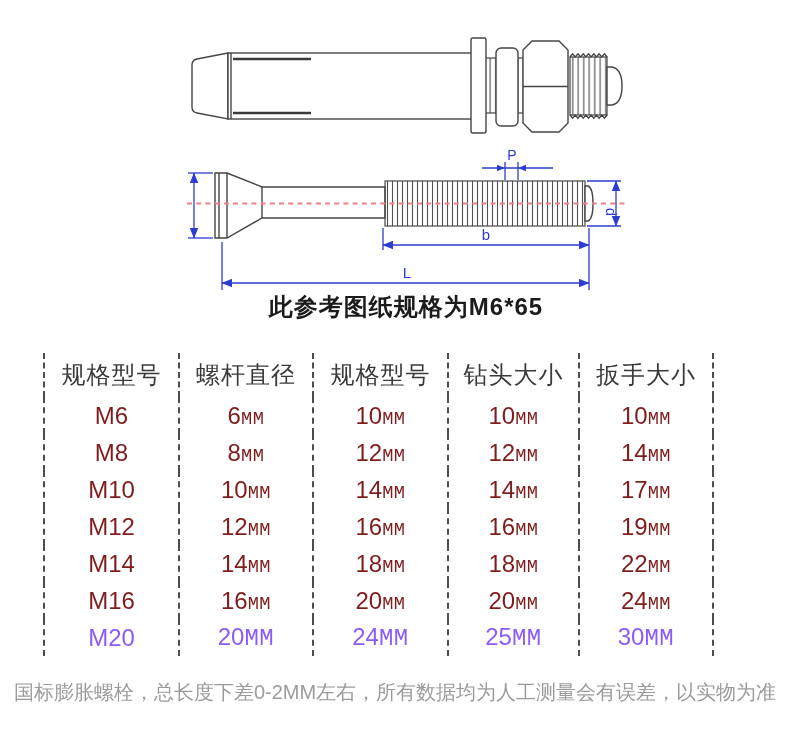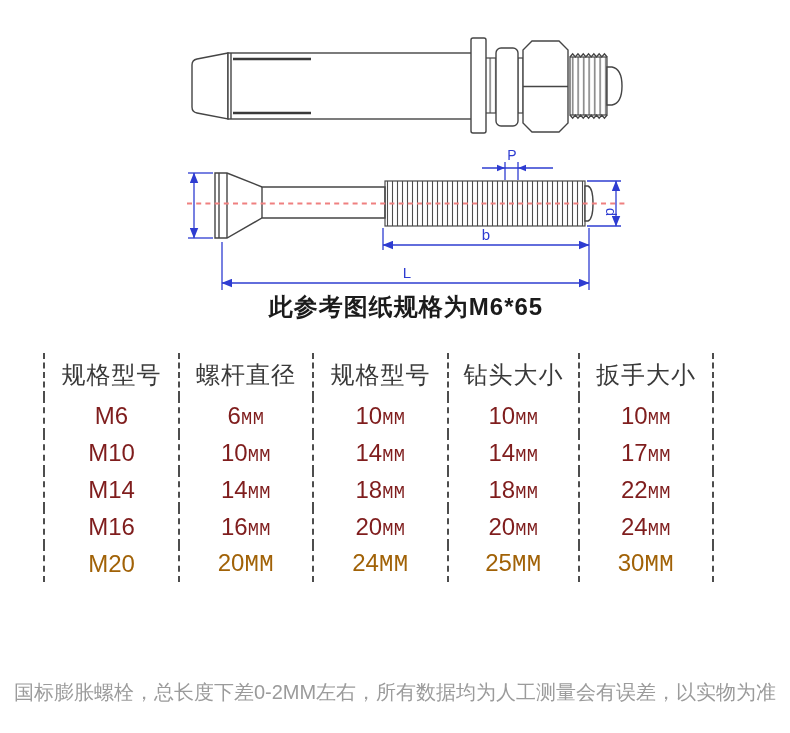--- a/index.html
+++ b/index.html
@@ -24,21 +24,21 @@
 
   
   #spec-table{left:43px;top:333px;border-collapse:collapse;table-layout:fixed;width:669px;margin-top:20px;}
   #spec-table th,#spec-table td{
     border-left:2px dashed #4d4d4d;text-align:center;vertical-align:middle;
     padding:0;font-weight:normal;}
   #spec-table th:last-child,#spec-table td:last-child{border-right:2px dashed #4d4d4d;}
   #spec-table th{height:44px;font-size:24px;color:#3a3a3a;font-weight:500;letter-spacing:1px;}
   #spec-table td{height:37px;font-size:24px;color:#7f1d1d;}
   #spec-table .unit{font-size:0.78em;letter-spacing:0.5px;font-family:Liberation Mono, monospace;}
-  #spec-table tr.row-last td{color:#a16207;}
+  #spec-table tr.row-last td{color:#8b5cf6;}
   #spec-table tr.row-last .unit{font-size:1em;}
 
   
   #footnote{left:0;top:679px;width:790px;text-align:center;
     font-size:20px;color:#9b9b9b;}
 </style>
 </head>
 <body>
 
 <div id="page">
@@ -139,25 +139,39 @@
     </thead>
     <tbody>
         <tr>
           <td>M6</td>
           <td>6<span class="unit">MM</span></td>
           <td>10<span class="unit">MM</span></td>
           <td>10<span class="unit">MM</span></td>
           <td>10<span class="unit">MM</span></td>
         </tr>
         <tr>
+          <td>M8</td>
+          <td>8<span class="unit">MM</span></td>
+          <td>12<span class="unit">MM</span></td>
+          <td>12<span class="unit">MM</span></td>
+          <td>14<span class="unit">MM</span></td>
+        </tr>
+        <tr>
           <td>M10</td>
           <td>10<span class="unit">MM</span></td>
           <td>14<span class="unit">MM</span></td>
           <td>14<span class="unit">MM</span></td>
           <td>17<span class="unit">MM</span></td>
+        </tr>
+        <tr>
+          <td>M12</td>
+          <td>12<span class="unit">MM</span></td>
+          <td>16<span class="unit">MM</span></td>
+          <td>16<span class="unit">MM</span></td>
+          <td>19<span class="unit">MM</span></td>
         </tr>
         <tr>
           <td>M14</td>
           <td>14<span class="unit">MM</span></td>
           <td>18<span class="unit">MM</span></td>
           <td>18<span class="unit">MM</span></td>
           <td>22<span class="unit">MM</span></td>
         </tr>
         <tr>
           <td>M16</td>

